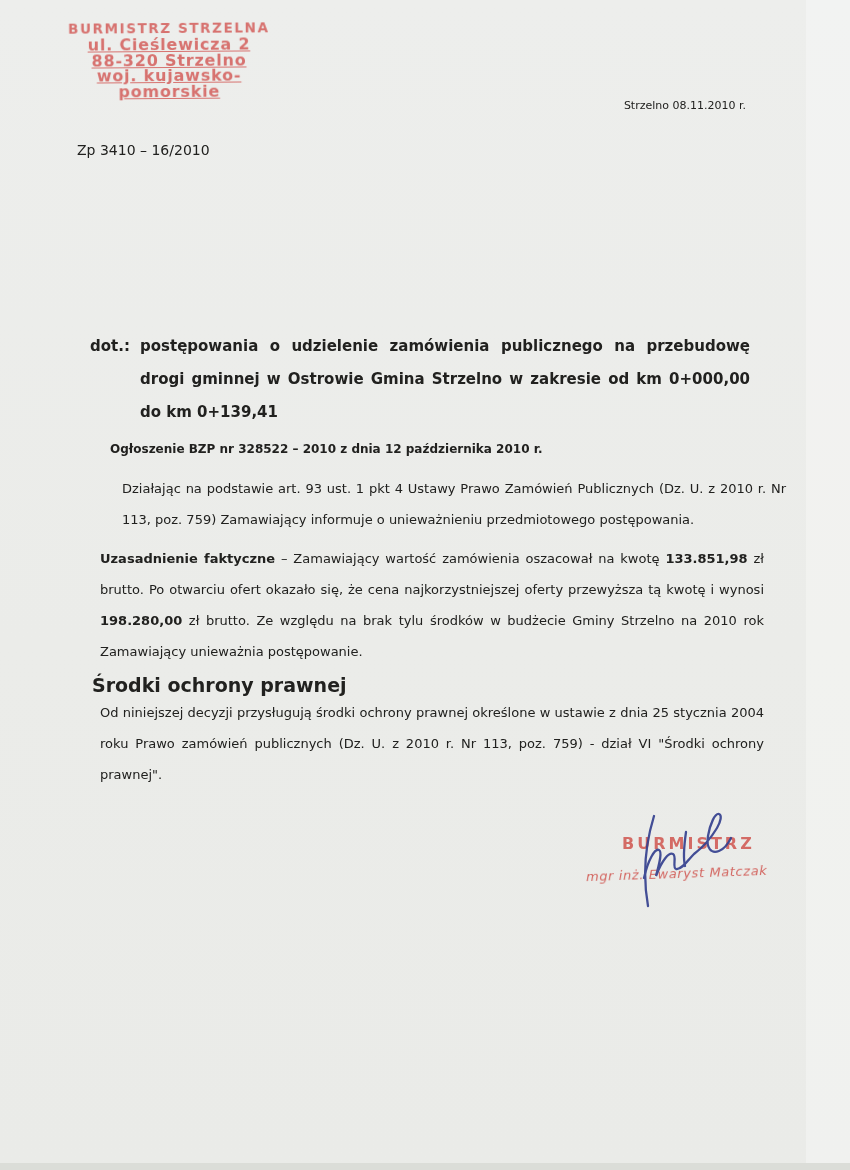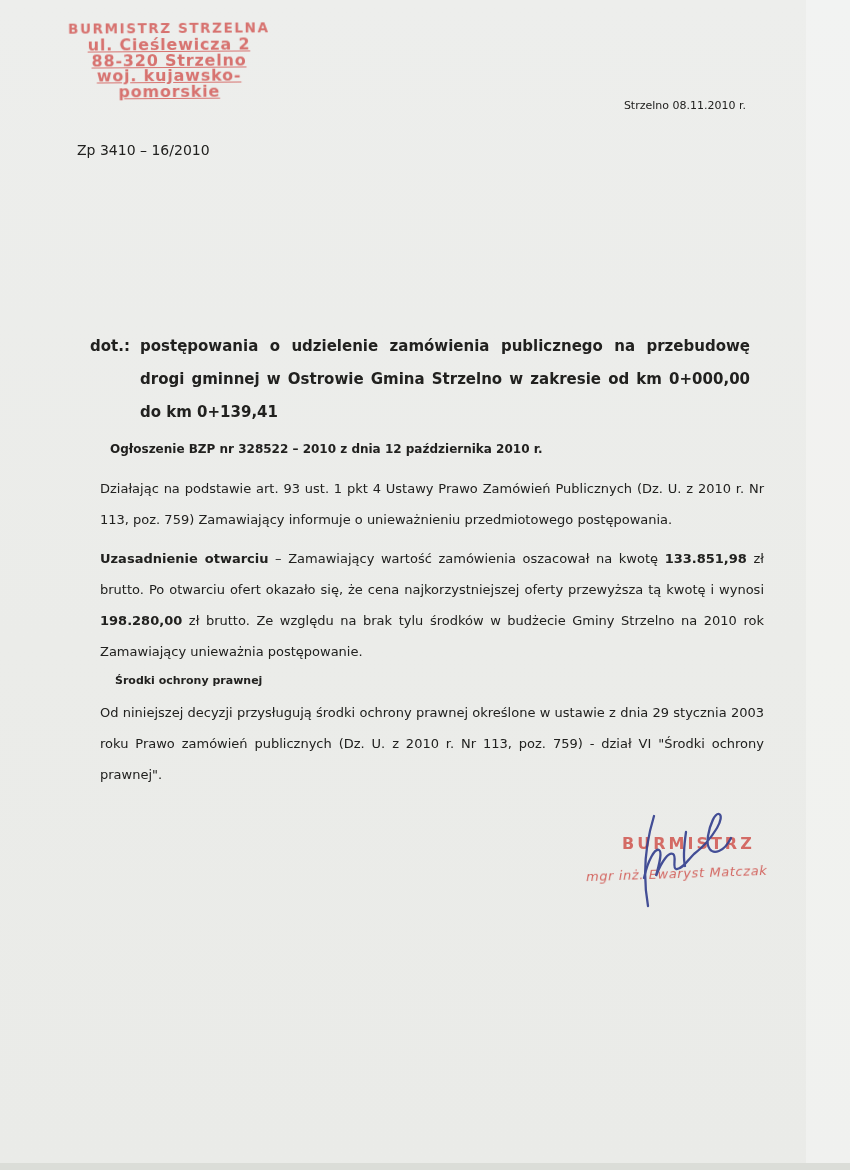--- a/index.html
+++ b/index.html
@@ -76,28 +76,28 @@
   }
 
   .para {
     position: absolute;
     left: 100px;
     width: 664px;
     font-size: 13px;
     line-height: 31px;
     text-align: justify;
   }
-  .para-legal  { top: 473px; }
+  .para-legal  { top: 473px; margin-left: 22px; }
   .para-justif { top: 543px; }
   .para b { font-weight: bold; }
 
   .remedies-heading {
-    position: absolute; left: 115px; top: 674px;
+    position: absolute; left: 92px; top: 674px;
     font-weight: bold;
-    font-size: 11px;
+    font-size: 19px;
   }
   .para-remedies { top: 697px; }
 
   
   .sig-block { position: absolute; left: 584px; top: 800px; width: 220px; height: 115px; }
   .sig-office {
     position: absolute; left: 38px; top: 34px;
     color: #cf4f49;
     font-size: 16px;
     letter-spacing: 3px;
@@ -144,25 +144,25 @@
   <div class="subject">
     <span class="subject-label">dot.:</span>
     <span>postępowania o udzielenie zamówienia publicznego na przebudowę drogi gminnej w Ostrowie Gmina Strzelno w  zakresie od km 0+000,00 do km 0+139,41</span>
   </div>
 
   <div class="announcement">Ogłoszenie BZP nr 328522 – 2010 z dnia 12 października 2010 r.</div>
 
   <p class="para para-legal">Działając na podstawie art. 93 ust. 1 pkt 4 Ustawy Prawo Zamówień Publicznych  (Dz. U. z 2010 r. Nr 113, poz. 759) Zamawiający informuje o unieważnieniu przedmiotowego postępowania.</p>
 
   <p class="para para-justif">
-    <b>Uzasadnienie otwarciu</b><span> – Zamawiający wartość zamówienia oszacował na kwotę </span><b>133.851,98</b><span> zł brutto. Po otwarciu ofert okazało się, że cena najkorzystniejszej oferty przewyższa tą kwotę i wynosi </span><b>198.280,00</b><span> zł brutto. Ze względu na brak tylu środków w budżecie Gminy Strzelno na 2010 rok Zamawiający unieważnia postępowanie.</span>
+    <b>Uzasadnienie faktyczne</b><span> – Zamawiający wartość zamówienia oszacował na kwotę </span><b>133.851,98</b><span> zł brutto. Po otwarciu ofert okazało się, że cena najkorzystniejszej oferty przewyższa tą kwotę i wynosi </span><b>198.280,00</b><span> zł brutto. Ze względu na brak tylu środków w budżecie Gminy Strzelno na 2010 rok Zamawiający unieważnia postępowanie.</span>
   </p>
 
   <div class="remedies-heading">Środki ochrony prawnej</div>
-  <p class="para para-remedies">Od niniejszej decyzji przysługują środki ochrony prawnej określone w ustawie z dnia 29 stycznia 2003 roku Prawo zamówień publicznych (Dz. U. z 2010 r. Nr 113, poz. 759) - dział VI "Środki ochrony prawnej".</p>
+  <p class="para para-remedies">Od niniejszej decyzji przysługują środki ochrony prawnej określone w ustawie z dnia 25 stycznia 2004 roku Prawo zamówień publicznych (Dz. U. z 2010 r. Nr 113, poz. 759) - dział VI "Środki ochrony prawnej".</p>
 
   <div class="sig-block">
     <div class="sig-office">BURMISTRZ</div>
     <div class="sig-name">mgr inż. Ewaryst Matczak</div>
     <svg class="sig-scribble" width="130" height="110" viewBox="0 0 130 110">
       <g fill="none" stroke="#35418f" stroke-width="2.3" stroke-linecap="round">
         <path d="M 26 14 C 18 40, 14 70, 20 104"></path>
         <path d="M 16 76 C 20 58, 27 46, 31 48 C 35 50, 30 66, 28 74 C 34 58, 41 50, 45 52 C 49 54, 44 66, 48 67 C 54 68, 60 58, 66 52 C 74 46, 83 36, 89 26 C 93 19, 94 13, 91 12 C 87 11, 82 22, 80 34 C 78 46, 83 52, 91 49 C 96 47, 100 42, 103 36"></path>
         <path d="M 58 30 C 56 44, 55 56, 57 64"></path>
       </g>

